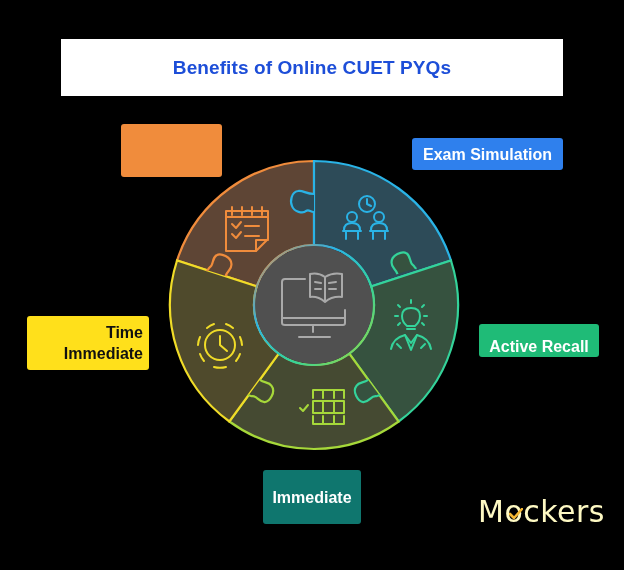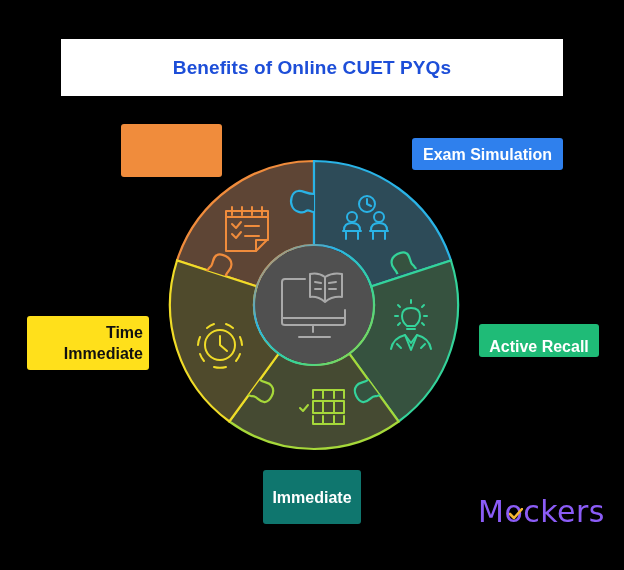--- a/index.html
+++ b/index.html
@@ -17,21 +17,21 @@
     box-sizing: border-box; display: flex; align-items: center;
   }
   .label span { display: block; }
   .lbl-structured { left: 121px; top: 124px; width: 101px; height: 53px; justify-content: flex-end; text-align: right; padding: 0 6px; color: #fff; }
   .lbl-exam { left: 412px; top: 138px; width: 151px; height: 32px; justify-content: center; color: #fff; }
   .lbl-time { left: 27px; top: 316px; width: 122px; height: 54px; justify-content: flex-end; text-align: right; padding: 0 6px; color: #111; }
   .lbl-active { left: 479px; top: 324px; width: 120px; height: 33px; justify-content: center; color: #fff; }
   .lbl-feedback { left: 263px; top: 470px; width: 98px; height: 54px; justify-content: center; text-align: center; color: #fff; }
   .wheel { position: absolute; left: 0; top: 0; }
   .logo {
-    position: absolute; left: 478px; top: 494px; font-size: 30px; color: #8b5cf6; letter-spacing: 0.5px;
+    position: absolute; left: 478px; top: 494px; font-size: 30px; color: #fef9c3; letter-spacing: 0.5px;
     font-family: "DejaVu Sans", sans-serif; font-weight: 400;
   }
   .logo .o { position: relative; display: inline-block; }
   .logo .check { position: absolute; left: 5px; top: 14px; }
 </style>
 </head>
 <body>
 
 <div class="title-box">
   <span class="title-text">Benefits of Online CUET PYQs</span>

